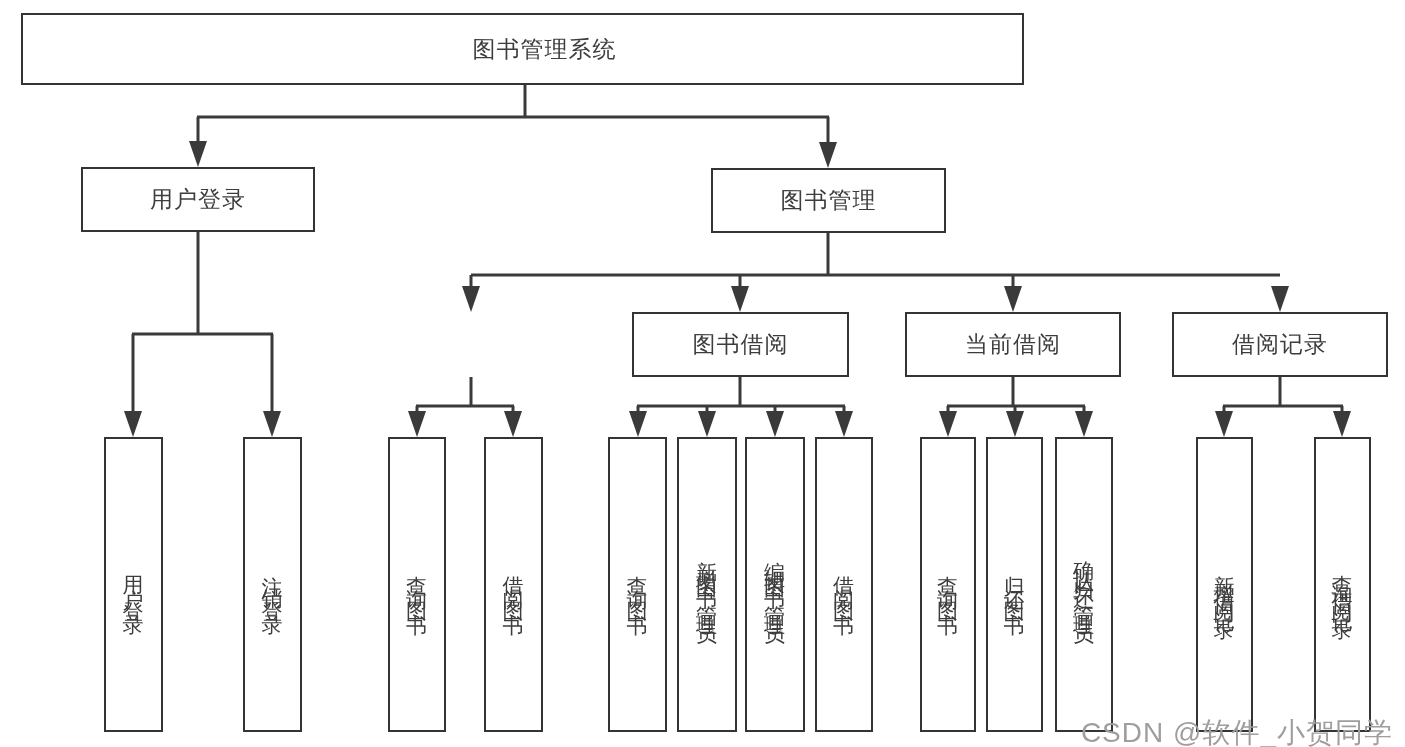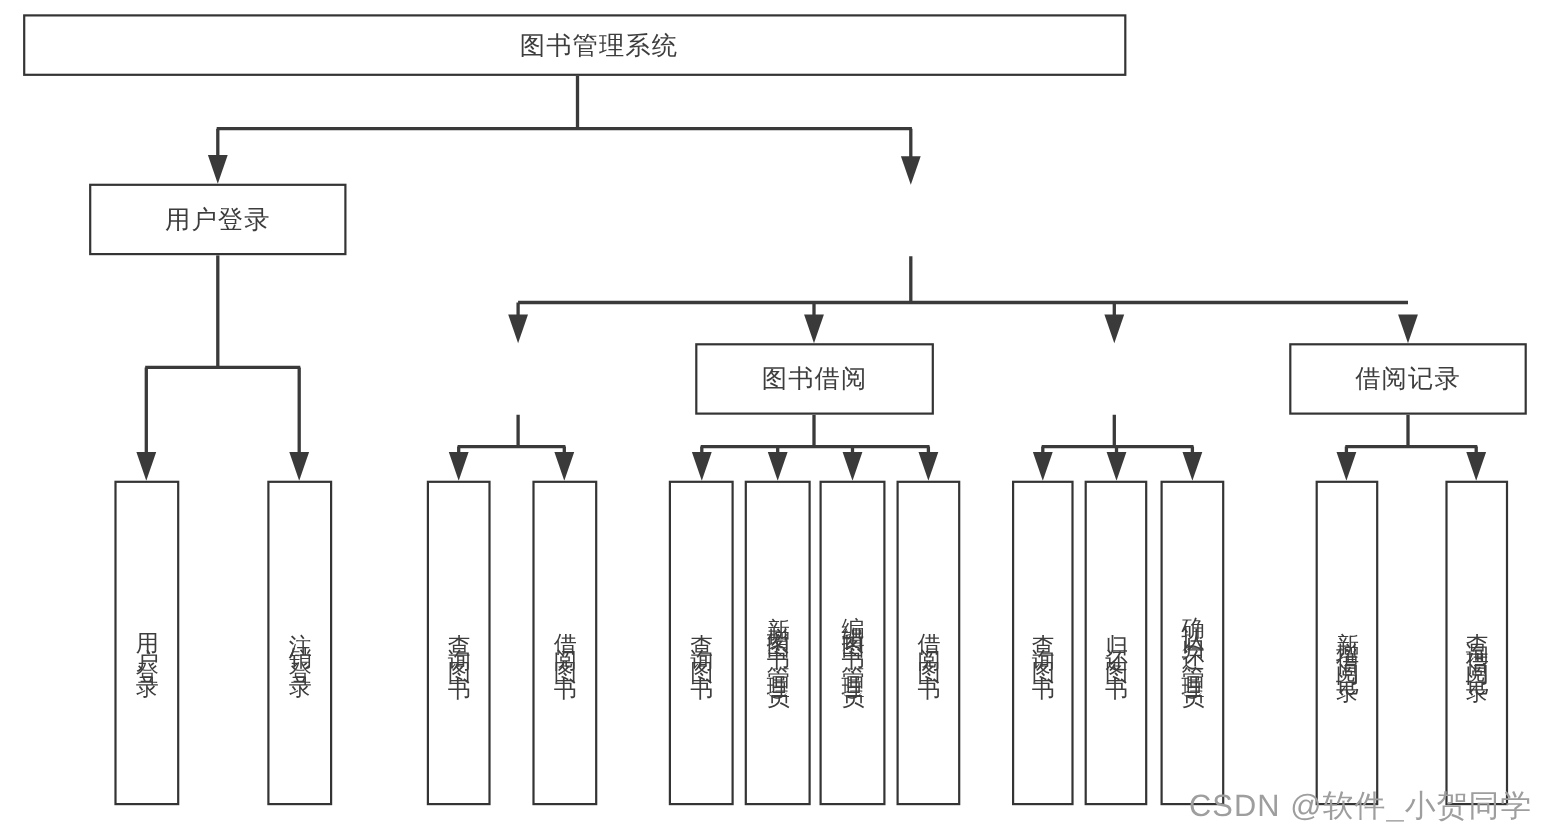--- a/index.html
+++ b/index.html
@@ -23,21 +23,21 @@
   .v{align-items:center;justify-content:center;}
   .v .label{
     writing-mode:vertical-rl;
     text-orientation:mixed;
     font-size:21px;
     letter-spacing:13px;
     line-height:1;
   }
   .v.long .label{letter-spacing:9px;}
   
-  #n-root{left:21px;top:13px;width:1003px;height:56px;padding-left:44px;}
+  #n-root{left:21px;top:13px;width:1003px;height:72px;padding-left:44px;}
   #n-userlogin{left:81px;top:167px;width:234px;height:65px;}
   #n-bookmgmt{left:711px;top:168px;width:235px;height:65px;}
   #n-newbook{left:365px;top:312px;width:212px;height:65px;}
   #n-bookborrow{left:632px;top:312px;width:217px;height:65px;justify-content:center;}
   #n-currentborrow{left:905px;top:312px;width:216px;height:65px;}
   #n-borrowrec{left:1172px;top:312px;width:216px;height:65px;}
   .leaf{top:437px;height:295px;}
   #l1{left:104px;width:59px;}
   #l2{left:243px;width:59px;}
   #l3{left:388px;width:58px;}
@@ -119,23 +119,29 @@
     </g>
   </svg>
 
   <div class="box h" id="n-root">
     <span class="label">图书管理系统</span>
   </div>
 
   <div class="box h" id="n-userlogin">
     <span class="label">用户登录</span>
   </div>
+  <div class="box h" id="n-bookmgmt">
+    <span class="label">图书管理</span>
+  </div>
 
   <div class="box h" id="n-bookborrow">
     <span class="label">图书借阅</span>
+  </div>
+  <div class="box h" id="n-currentborrow">
+    <span class="label">当前借阅</span>
   </div>
   <div class="box h" id="n-borrowrec">
     <span class="label">借阅记录</span>
   </div>
 
   <div class="box v leaf" id="l1">
     <span class="label">用户登录</span>
   </div>
   <div class="box v leaf" id="l2">
     <span class="label">注销登录</span>

